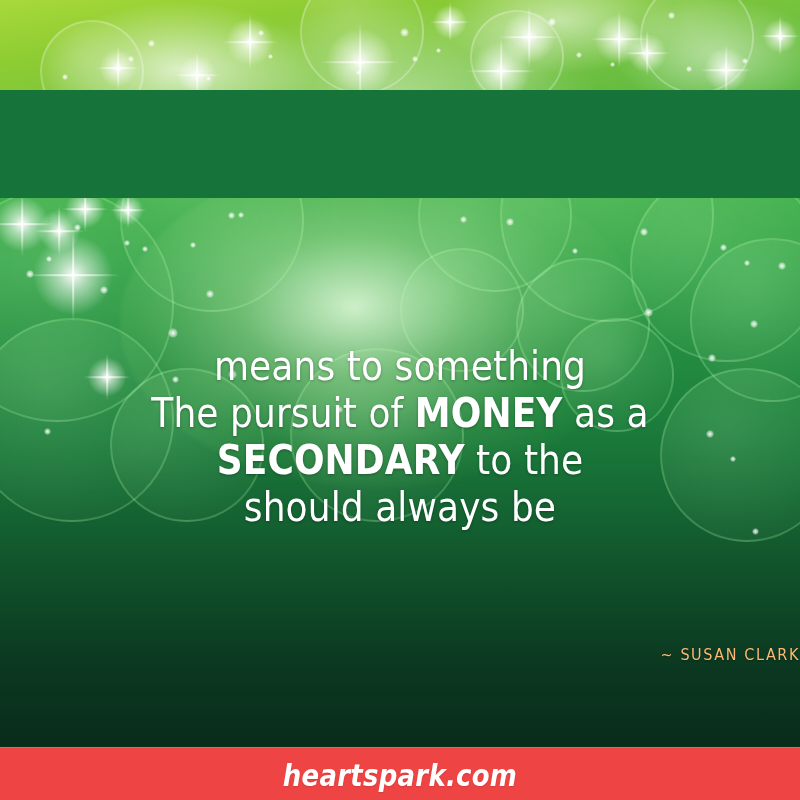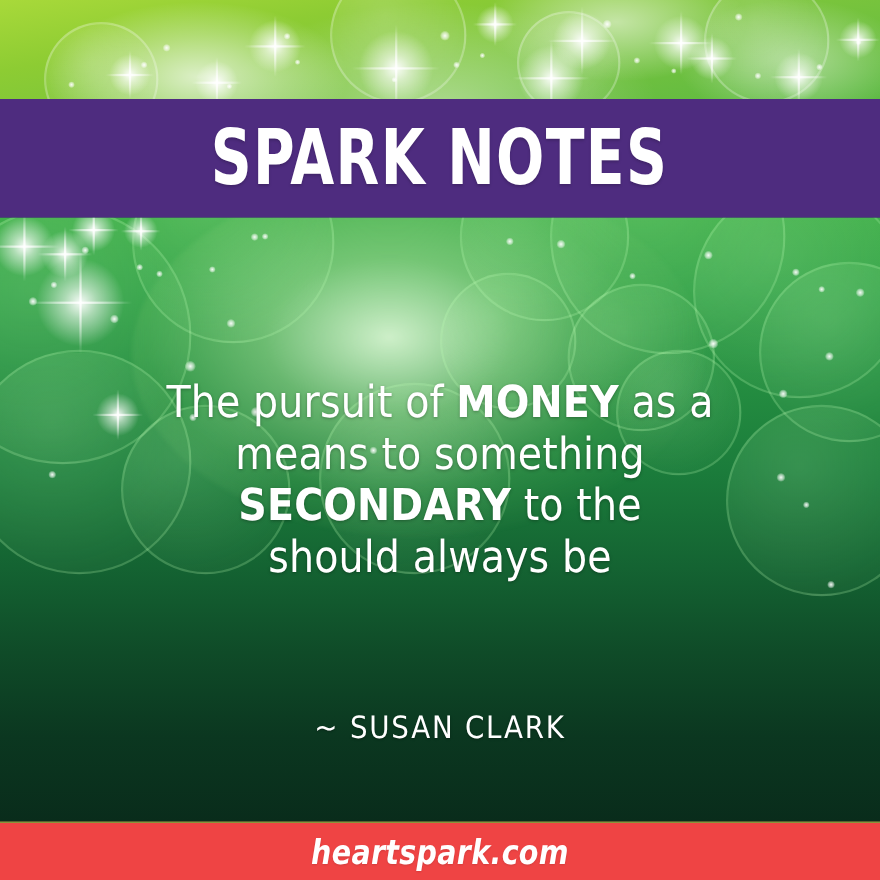--- a/index.html
+++ b/index.html
@@ -132,24 +132,24 @@
     text-shadow: 0 1px 3px rgba(0,0,0,0.30);
     z-index: 5;
   }
   .quote .ln { display: block; white-space: nowrap; }
   .quote b { font-weight: 700; }
 
   .attribution {
     position: absolute;
     left: 0; top: 645px;
     width: 800px;
-    text-align: center;
-    color: #ffffff;
-    font-family: "DejaVu Sans Condensed", "Liberation Sans Narrow", "Liberation Sans", sans-serif;
-    font-size: 28px;
+    text-align: right;
+    color: #fdba74;
+    font-family: "DejaVu Sans Condensed", "Liberation Sans Narrow", "Liberation Sans", sans-serif;
+    font-size: 16px;
     font-weight: 300;
     letter-spacing: 1.6px;
     text-shadow: 0 1px 2px rgba(0,0,0,0.35);
     z-index: 5;
   }
 
   
   .footer {
     position: absolute;
     left: 0; top: 747px;
@@ -206,23 +206,20 @@
     <div class="dot" style="left:576px; top:52px; width:6px; height:6px;"></div>
     <div class="dot" style="left:610px; top:62px; width:5px; height:5px;"></div>
     <div class="dot" style="left:668px; top:12px; width:7px; height:7px;"></div>
     <div class="dot" style="left:686px; top:66px; width:6px; height:6px;"></div>
     <div class="dot" style="left:742px; top:58px; width:6px; height:6px;"></div>
     <div class="dot" style="left:778px; top:36px; width:5px; height:5px;"></div>
     <div class="dot" style="left:206px; top:76px; width:5px; height:5px;"></div>
     <div class="dot" style="left:356px; top:70px; width:5px; height:5px;"></div>
   </div>
 
-  <div class="banner">
-    <div class="banner-title">SPARK NOTES</div>
-  </div>
 
   <div class="body-area">
     <div class="glow"></div>
 
     <div class="bokeh" style="left:-60px; top:-10px; width:230px; height:230px;"></div>
     <div class="bokeh" style="left:120px; top:-70px; width:180px; height:180px;"></div>
     <div class="bokeh" style="left:418px; top:-60px; width:150px; height:150px;"></div>
     <div class="bokeh" style="left:500px; top:-90px; width:210px; height:210px;"></div>
     <div class="bokeh" style="left:630px; top:-30px; width:190px; height:190px;"></div>
     <div class="bokeh" style="left:690px; top:40px; width:160px; height:160px;"></div>
@@ -265,22 +262,22 @@
     <div class="dot" style="left:644px; top:110px; width:9px; height:9px;"></div>
     <div class="dot" style="left:750px; top:122px; width:8px; height:8px;"></div>
     <div class="dot" style="left:708px; top:156px; width:8px; height:8px;"></div>
     <div class="dot" style="left:706px; top:232px; width:8px; height:8px;"></div>
     <div class="dot" style="left:752px; top:330px; width:7px; height:7px;"></div>
     <div class="dot" style="left:730px; top:258px; width:6px; height:6px;"></div>
     <div class="dot" style="left:336px; top:208px; width:7px; height:7px;"></div>
   </div>
 
   <div class="quote">
+    <span class="ln"><span>means to something</span></span>
     <span class="ln"><span>The pursuit of </span><b>MONEY</b><span> as a</span></span>
-    <span class="ln"><span>means to something</span></span>
     <span class="ln"><b>SECONDARY</b><span> to the</span></span>
     <span class="ln"><span>should always be</span></span>
   </div>
 
   <div class="attribution">~ SUSAN CLARK</div>
 
   <div class="footer">
     <div class="footer-text">heartspark.com</div>
   </div>
 

